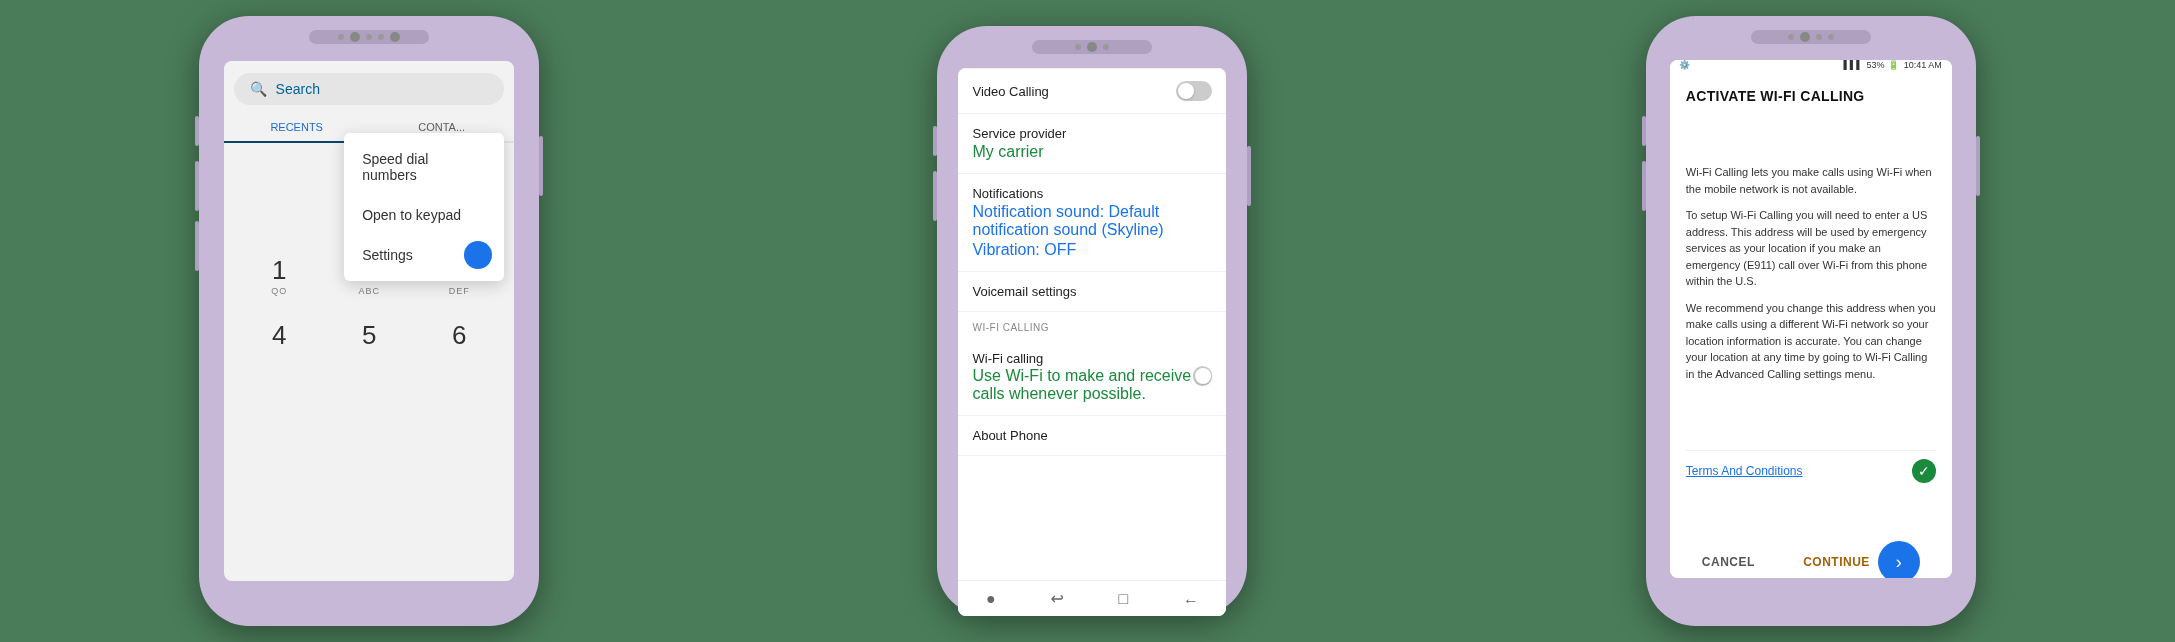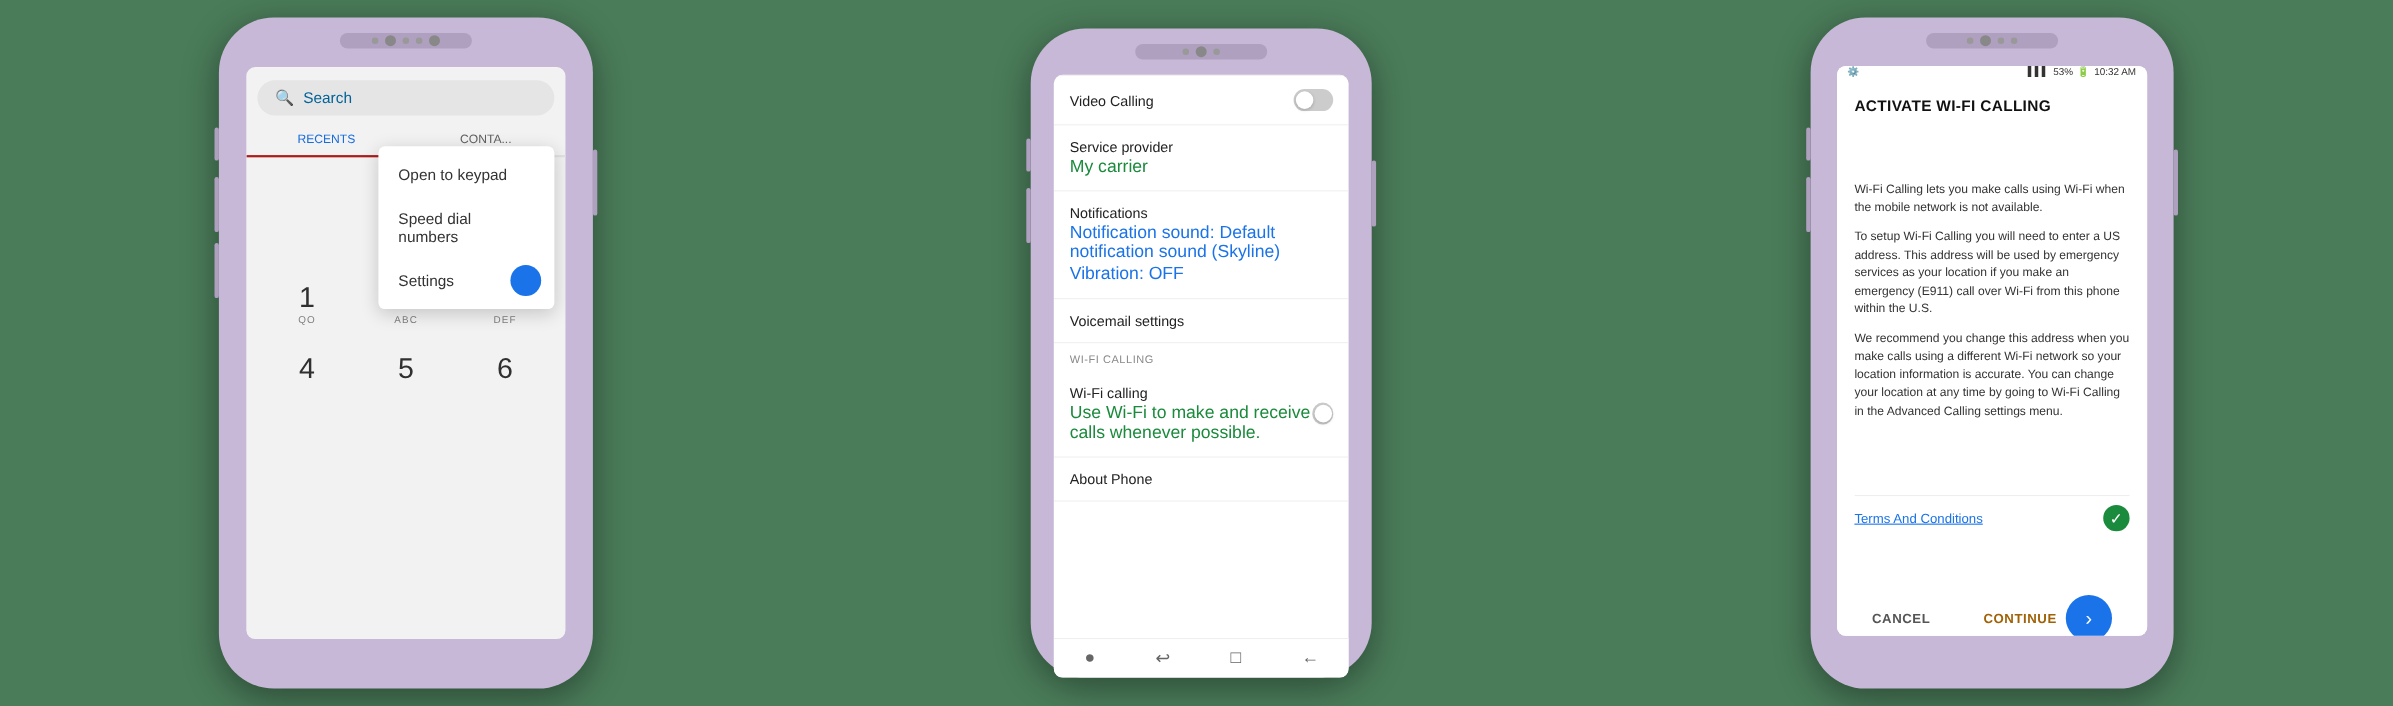--- a/index.html
+++ b/index.html
@@ -159,21 +159,21 @@
     .p1-tab {
       flex: 1;
       text-align: center;
       padding: 8px 0;
       font-size: 11px;
       color: #666;
       font-weight: 500;
     }
     .p1-tab.active {
       color: #1a73e8;
-      border-bottom: 2px solid #b91c1c;
+      border-bottom: 2px solid #0c4a6e;
       margin-bottom: -2px;
     }
 
     
     .p1-dropdown {
       position: absolute;
       top: 72px;
       right: 10px;
       background: #fff;
       border-radius: 6px;
@@ -415,24 +415,24 @@
 
     <div class="p1-tabs">
       <div class="p1-tab active">RECENTS</div>
       <div class="p1-tab">CONTA...</div>
     </div>
 
     <div class="p1-overlay"></div>
 
     <div class="p1-dropdown">
       <div class="p1-dropdown-item">
+        <span>Speed dial numbers</span>
+      </div>
+      <div class="p1-dropdown-item">
         <span>Open to keypad</span>
-      </div>
-      <div class="p1-dropdown-item">
-        <span>Speed dial numbers</span>
       </div>
       <div class="p1-dropdown-item" style="display:flex;align-items:center;justify-content:space-between;">
         <span>Settings</span>
         <div class="p1-active-dot"></div>
       </div>
     </div>
 
     <div class="p1-keypad" style="margin-top: 100px;">
       <div class="p1-key">
         <span class="p1-key-num">1</span>
@@ -540,21 +540,21 @@
   <div class="phone-screen phone3-screen" style="display:flex;flex-direction:column;">
 
     <div class="p3-status-bar">
       <div class="p3-status-icons">
         <span>⚙️</span>
       </div>
       <div class="p3-status-icons">
         <span>▌▌▌</span>
         <span>53%</span>
         <span>🔋</span>
-        <span>10:32 AM</span>
+        <span>10:41 AM</span>
       </div>
     </div>
 
     <div class="p3-modal" style="flex:1;display:flex;flex-direction:column;gap:48px;">
       <div class="p3-modal-title">ACTIVATE WI-FI CALLING</div>
       <div class="p3-modal-body" style="flex:1;">
         <p>Wi-Fi Calling lets you make calls using Wi-Fi when the mobile network is not available.</p>
         <p>To setup Wi-Fi Calling you will need to enter a US address. This address will be used by emergency services as your location if you make an emergency (E911) call over Wi-Fi from this phone within the U.S.</p>
         <p>We recommend you change this address when you make calls using a different Wi-Fi network so your location information is accurate. You can change your location at any time by going to Wi-Fi Calling in the Advanced Calling settings menu.</p>
       </div>

